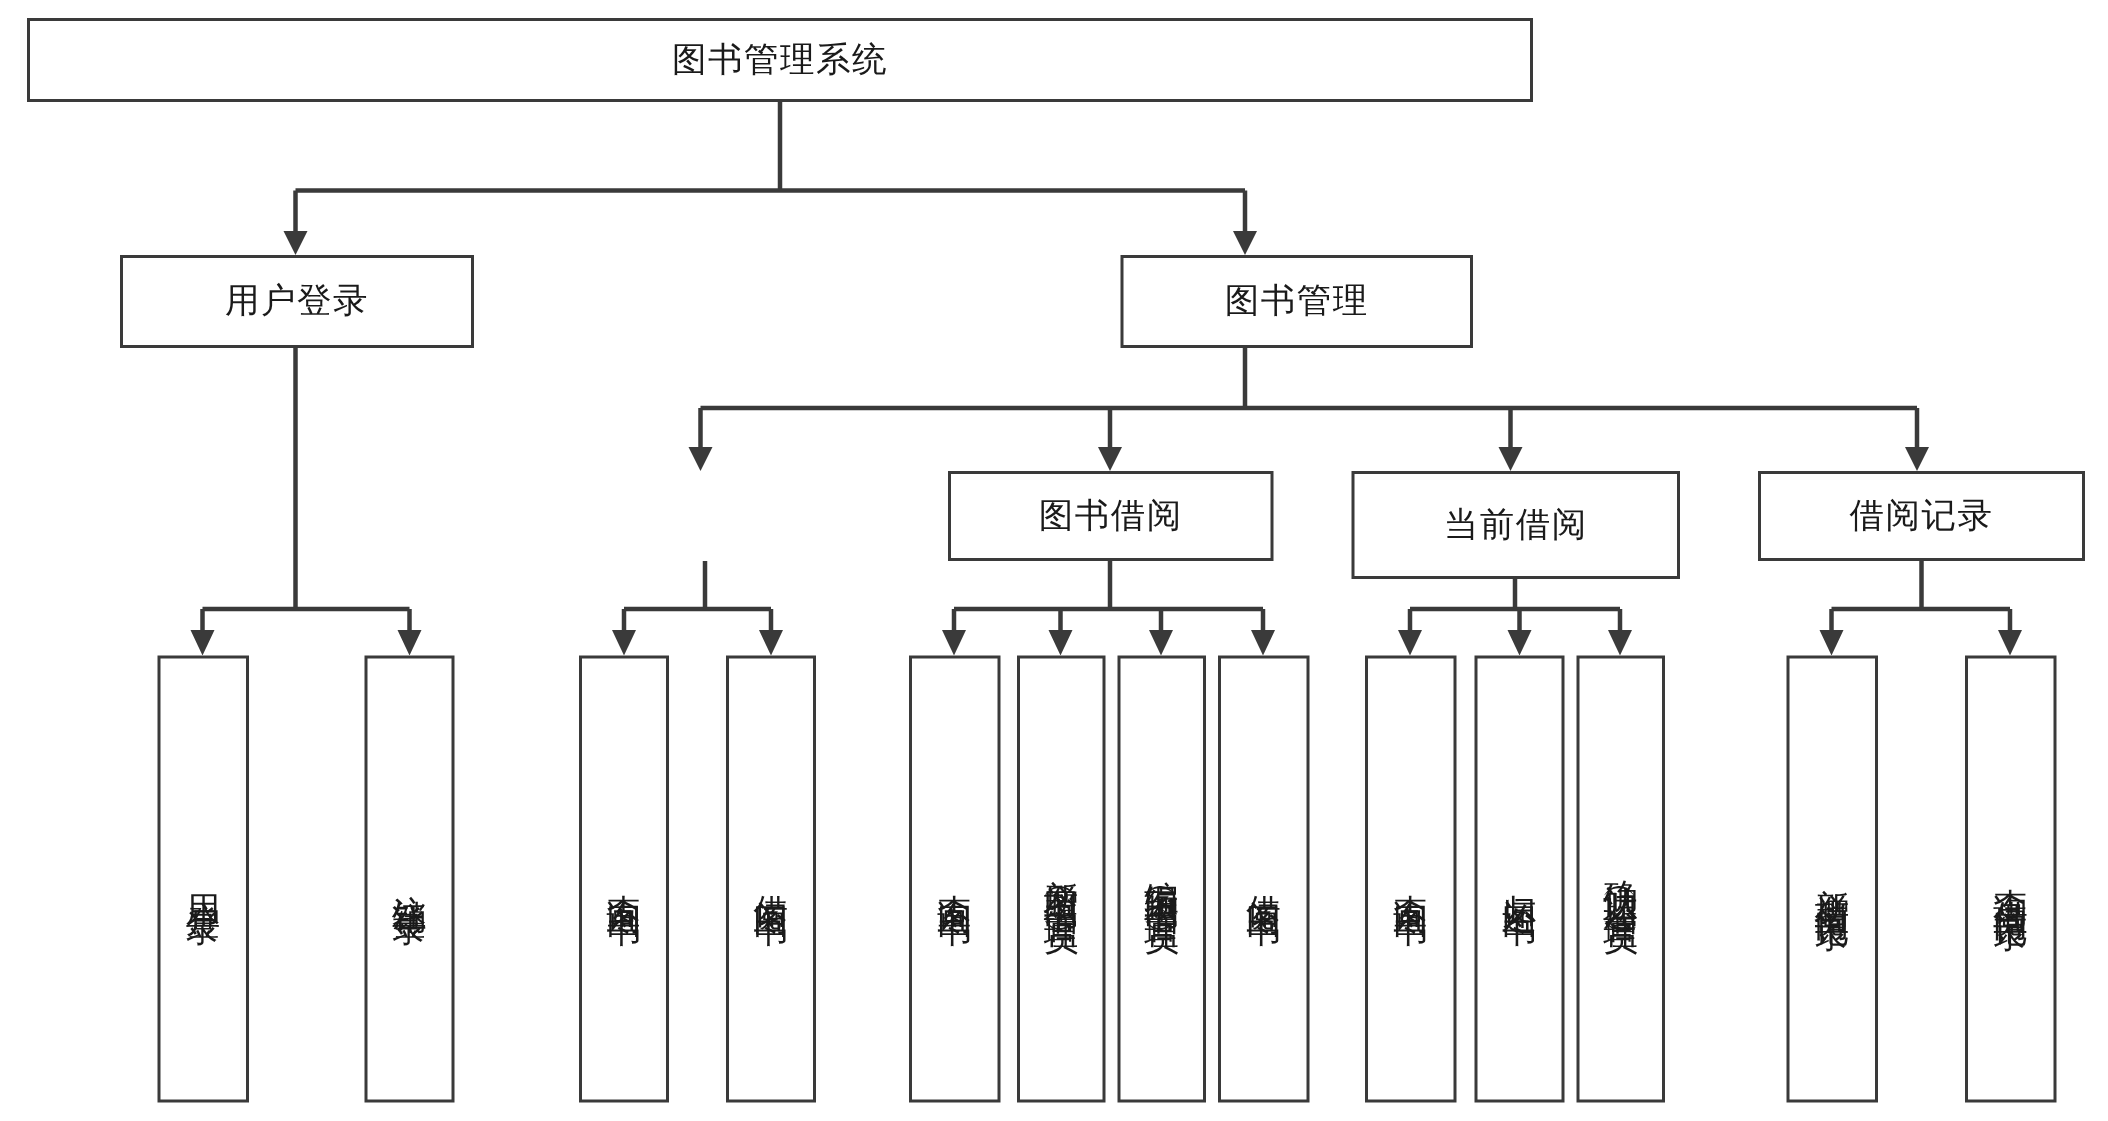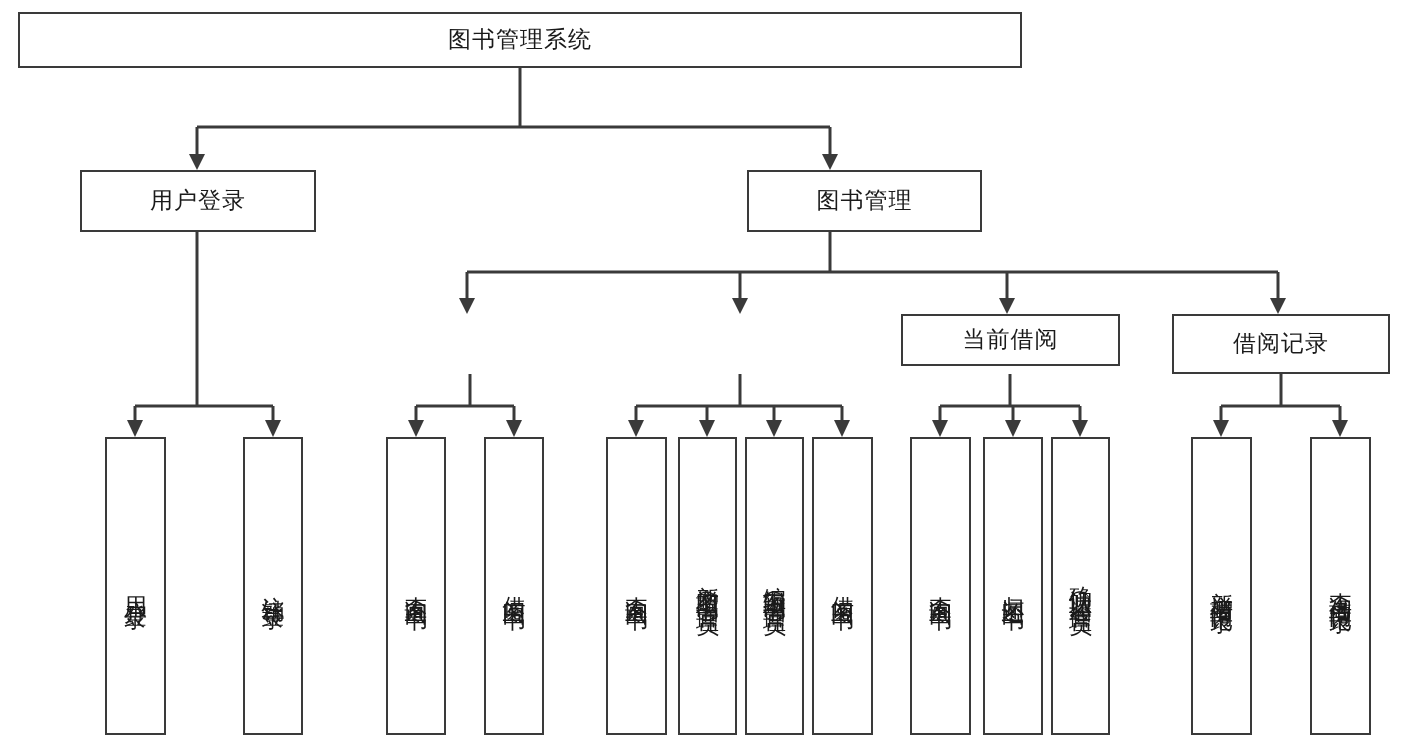--- a/index.html
+++ b/index.html
@@ -169,21 +169,24 @@
     <span class="node-label">图书管理系统</span>
   </div>
 
   <div class="node-box horizontal" style="left:80px; top:170px; width:236px; height:62px;">
     <span class="node-label">用户登录</span>
   </div>
   <div class="node-box horizontal" style="left:711px; top:170px; width:235px; height:62px;margin-left:36px;">
     <span class="node-label">图书管理</span>
   </div>
 
-  <div class="node-box horizontal" style="left:901px; top:314px; width:219px; height:52px;">
+  <div class="node-box horizontal" style="left:632px; top:314px; width:217px; height:60px;">
+    <span class="node-label">图书借阅</span>
+  </div>
+  <div class="node-box horizontal" style="left:901px; top:314px; width:219px; height:72px;">
     <span class="node-label">当前借阅</span>
   </div>
   <div class="node-box horizontal" style="left:1172px; top:314px; width:218px; height:60px;">
     <span class="node-label">借阅记录</span>
   </div>
 
   <div class="node-box vertical" style="left:105px; top:437px; width:61px; height:298px;">
     <span class="node-label">用户登录</span>
   </div>
   <div class="node-box vertical" style="left:243px; top:437px; width:60px; height:298px;">

